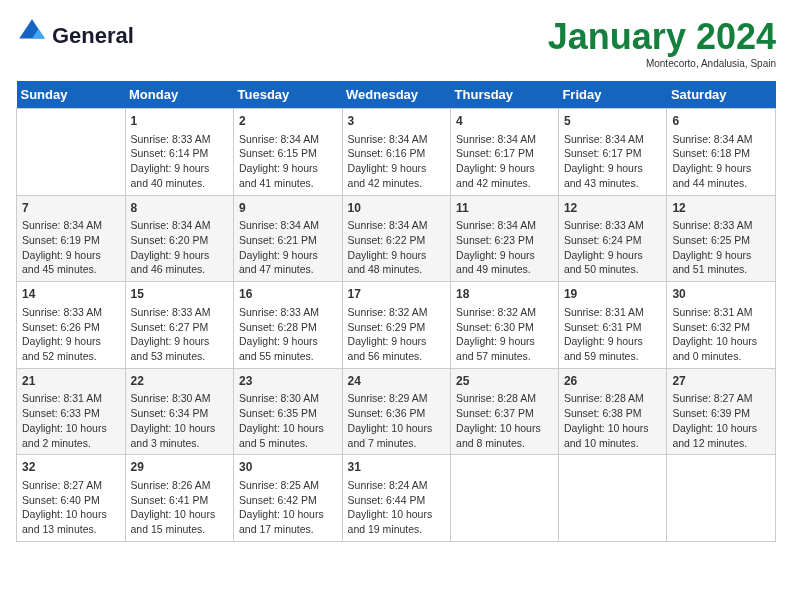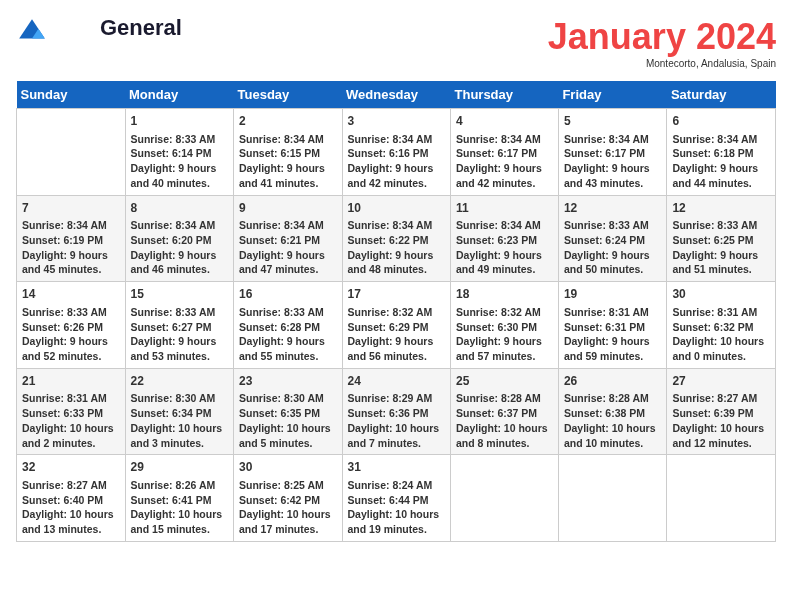--- a/index.html
+++ b/index.html
@@ -11,42 +11,41 @@
       padding: 16px;
     }
     .header {
       display: flex;
       justify-content: space-between;
       align-items: flex-start;
       margin-bottom: 12px;
     }
     .logo {
       display: flex;
-      align-items: flex-start;
-      gap: 48px;
+      align-items: flex-end;
     }
     .logo-text {
       font-size: 22px;
       font-weight: bold;
       color: #1a1a2e;
       line-height: 1.1;
     }
     .logo-blue { color: #1565c0; }
     .logo-icon {
       width: 32px;
       height: 32px;
       margin-right: 4px;
     }
     .title-block {
       text-align: right;
     }
     .month-title {
       font-size: 36px;
       font-weight: bold;
-      color: #ef4444;
+      color: #15803d;
     }
     .location {
       font-size: 10px;
       color: #333;
     }
     table {
       width: 100%;
       border-collapse: collapse;
       font-size: 11px;
       padding-left: 12px;
@@ -76,21 +75,20 @@
     }
     .day-num {
       font-weight: bold;
       font-size: 12px;
       display: block;
       margin-bottom: 2px;
     }
     .day-detail {
       font-size: 10.5px;
       color: #333;
-      font-weight: bold;
     }
     .empty-cell {
       background: #fff !important;
     }
   </style>
 </head>
 <body>
 
 <div class="header">
   <div class="logo">

